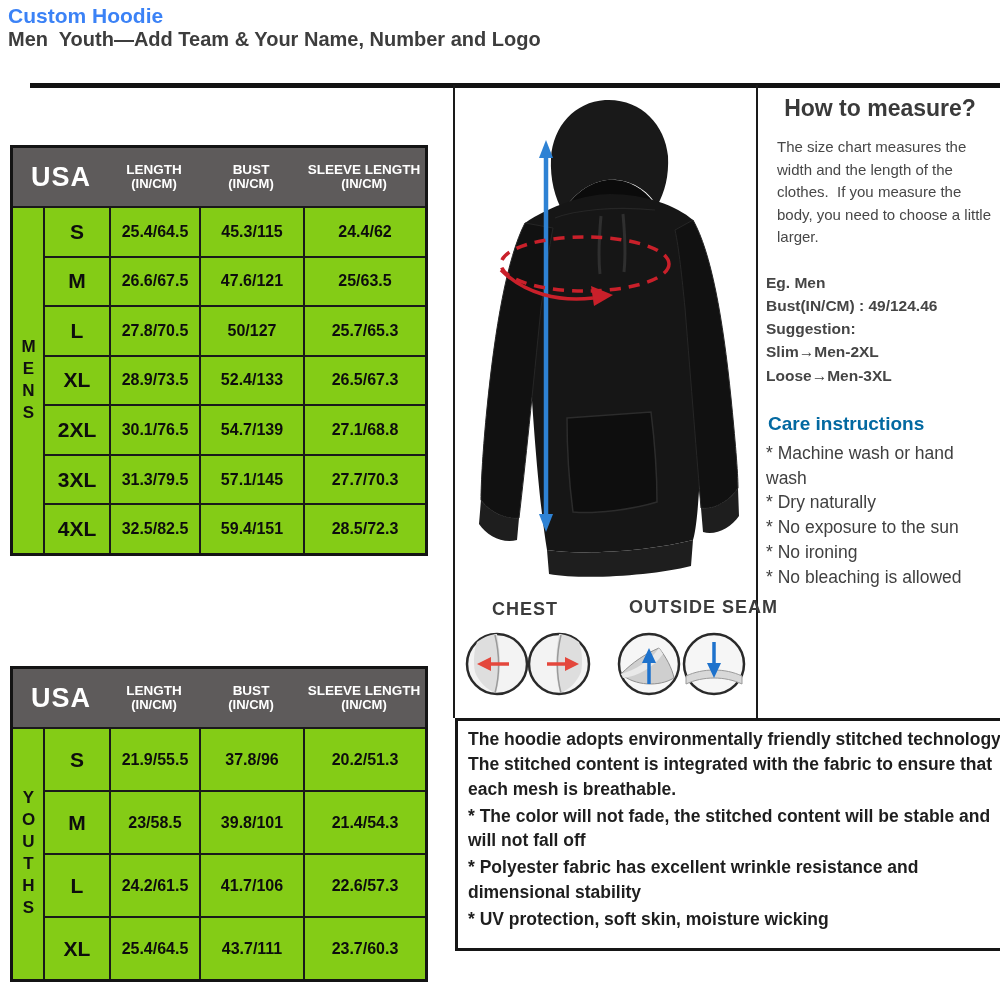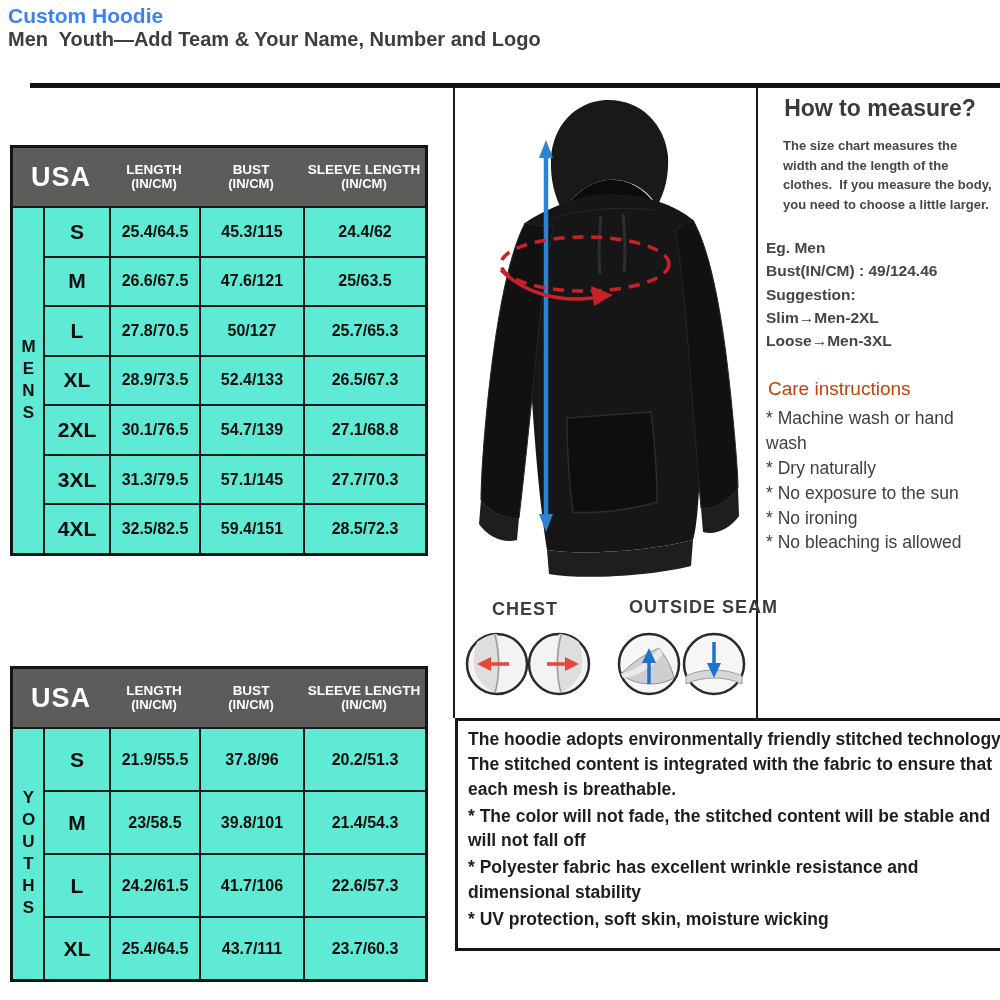--- a/index.html
+++ b/index.html
@@ -6,21 +6,21 @@
   body{
     width:1000px;height:1000px;position:relative;background:#ffffff;
     font-family:"Liberation Sans", sans-serif;color:#222;overflow:hidden;
   }
   
   #page-title{position:absolute;left:8px;top:4px;font-size:21px;font-weight:700;color:#3b82f6;}
   #page-subtitle{position:absolute;left:8px;top:28px;font-size:20px;font-weight:600;color:#3d3d3d;white-space:pre-wrap;}
   #top-rule{position:absolute;left:30px;top:83px;width:970px;height:5px;background:#121212;}
 
   
-  .size-table{position:absolute;display:grid;background:#5eead4;border:3px solid #141414;}
+  .size-table{position:absolute;display:grid;background:#84cc16;border:3px solid #141414;}
   #mens-table{left:10px;top:145px;width:412px;height:405px;
     grid-template-columns:30px 66px 90px 104px 1fr;
     grid-template-rows:58px repeat(7,1fr);}
   #youths-table{left:10px;top:666px;width:412px;height:310px;
     grid-template-columns:30px 66px 90px 104px 1fr;
     grid-template-rows:58px repeat(4,1fr);}
   .th{background:#5e5b5b;color:#fff;display:flex;flex-direction:column;
       align-items:center;justify-content:center;line-height:1.12;grid-row:1;}
   .th-usa{grid-column:1/3;font-size:27px;font-weight:700;letter-spacing:1px;}
   .th .cl{font-size:13.5px;font-weight:700;}
@@ -40,23 +40,23 @@
   #panel-divider-right{position:absolute;left:756px;top:85px;width:2px;height:633px;background:#1a1a1a;}
   #hoodie-figure{position:absolute;left:455px;top:88px;width:300px;height:500px;}
   #seam-labels .seam-label{position:absolute;font-size:18px;font-weight:700;color:#3b3b3b;letter-spacing:1px;}
   #chest-label{left:492px;top:599px;}
   #outside-seam-label{left:629px;top:597px;}
   #seam-icons{position:absolute;left:463px;top:618px;width:288px;height:92px;}
 
   
   #measure-panel{position:absolute;left:766px;top:95px;width:228px;}
   .mp-heading{font-size:23px;font-weight:700;color:#3a3a3a;text-align:center;margin:0 0 14px 0;}
-  .mp-body{font-size:13px;line-height:1.5;font-weight:700;color:#474747;margin:0 0 22px 17px;white-space:pre-wrap;}
+  .mp-body{font-size:15px;line-height:1.5;font-weight:400;color:#474747;margin:0 0 22px 11px;white-space:pre-wrap;}
   .mp-eg div{font-size:15.5px;font-weight:700;color:#454545;line-height:1.5;}
-  .mp-care-heading{font-size:19px;font-weight:400;color:#c2410c;margin:26px 0 6px 2px;}
+  .mp-care-heading{font-size:19px;font-weight:700;color:#0369a1;margin:26px 0 6px 2px;}
   .mp-care div{font-size:17.5px;font-weight:400;color:#404040;line-height:1.42;}
 
   
   #description-box{position:absolute;left:455px;top:718px;width:537px;height:222px;
       border:3px solid #161616;padding:5px 8px 0 10px;background:#fff;}
   #description-box p{margin:1px 0 2px 0;font-size:17.5px;line-height:1.42;font-weight:600;color:#1e1e1e;}
 </style>
 </head>
 <body>
 

